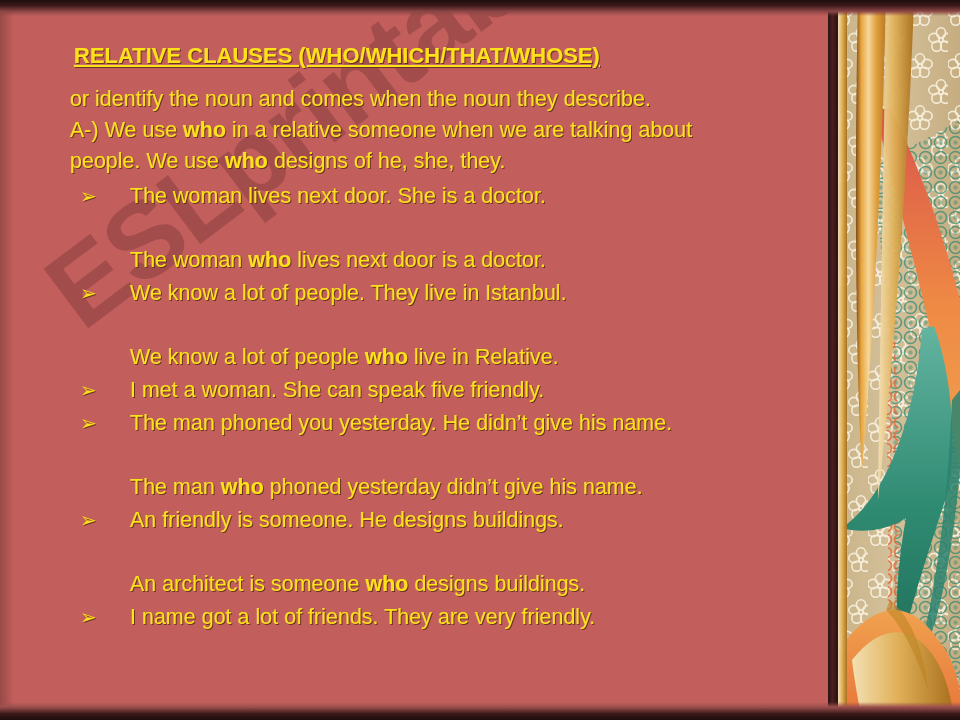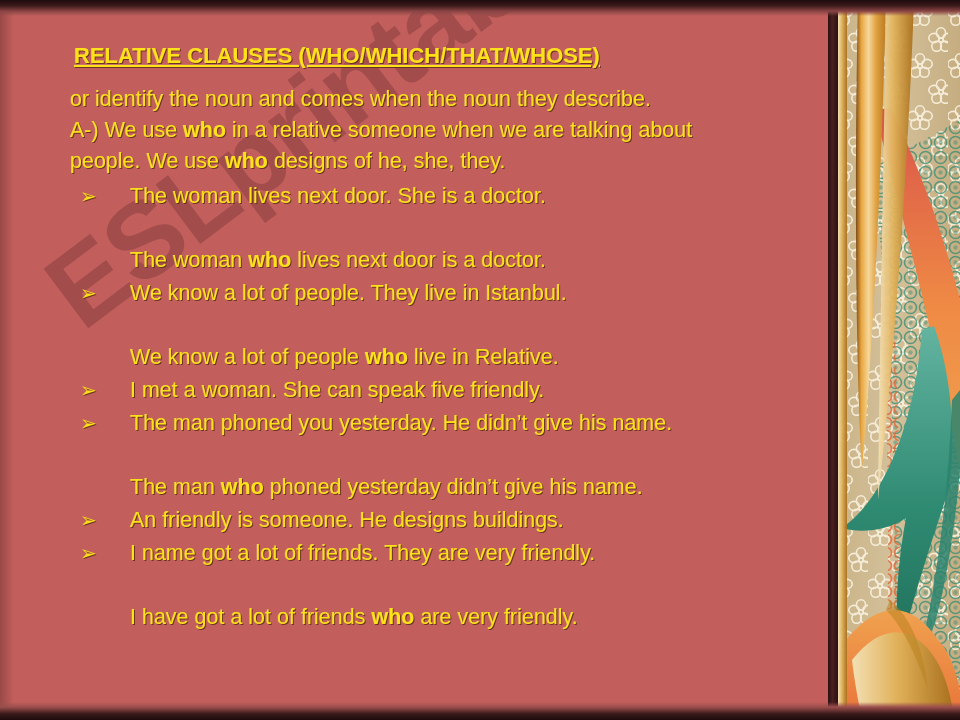--- a/index.html
+++ b/index.html
@@ -265,29 +265,29 @@
         <div class="ln second">
           <span>The man </span><b>who</b><span> phoned yesterday didn’t give his name.</span>
         </div>
       </div>
 
       <div class="item">
         <div class="bullet-row">
           <span class="arrow">➢</span>
           <span class="ln sent">An friendly is someone. He designs buildings.</span>
         </div>
+        <div class="ln second">
+          <span>An architect is someone </span><b>who</b><span> designs buildings.</span>
+        </div>
       </div>
 
       <div class="item">
         <div class="bullet-row">
           <span class="arrow">➢</span>
           <span class="ln sent">I name got a lot of friends. They are very friendly.</span>
-        </div>
-        <div class="ln second">
-          <span>I have got a lot of friends </span><b>who</b><span> are very friendly.</span>
         </div>
       </div>
 
     </div>
   </div>
 
   <div class="edge-left"></div>
   <div class="edge-top"></div>
   <div class="edge-bottom"></div>
 </div>

